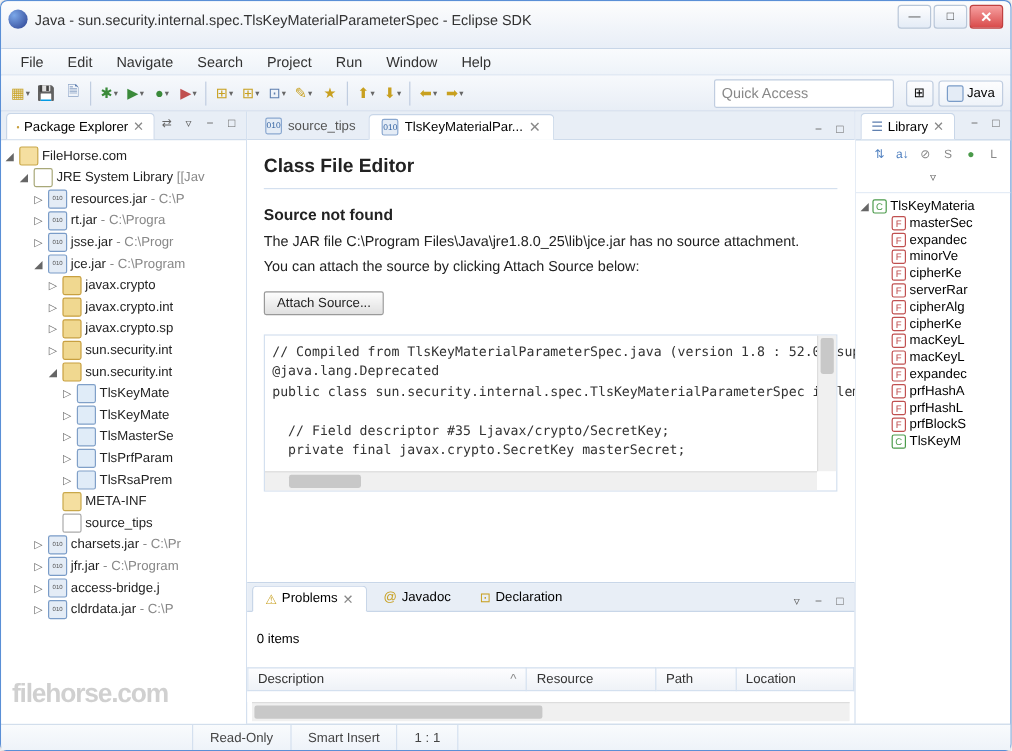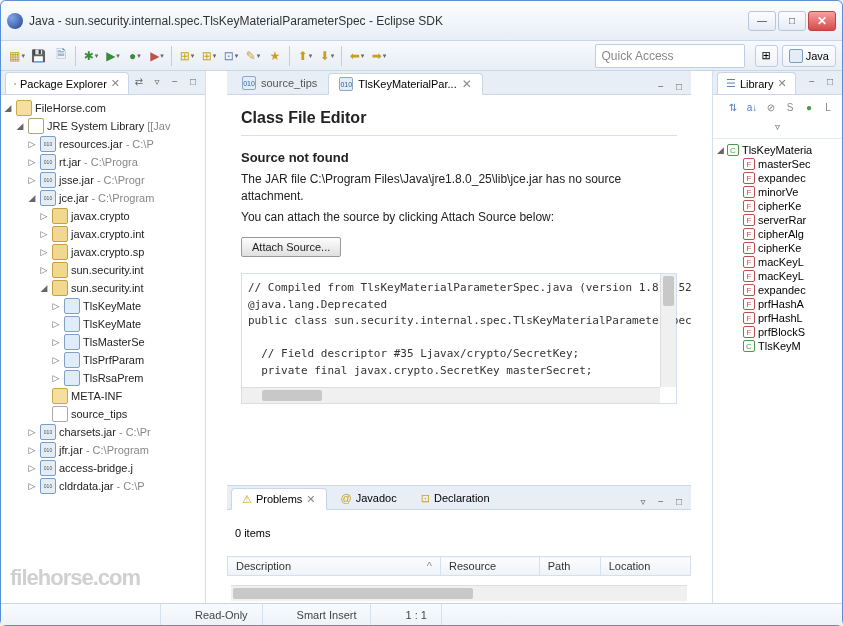--- a/index.html
+++ b/index.html
@@ -1,33 +1,33 @@
 <!DOCTYPE html>
 <html><head>
 <meta charset="utf-8">
 <style>
   * { box-sizing: border-box; }
   body { margin:0; font-family:"Segoe UI",Tahoma,sans-serif; font-size:12px; background:#fff; overflow:hidden; width:843px; height:626px; }
   .window { width:843px; height:626px; border:1px solid #5a8fd6; border-radius:6px; display:flex; flex-direction:column; background:#fff; box-shadow:0 0 4px rgba(0,0,0,.3); }
-  .titlebar { height:40px; background:linear-gradient(#fdfdfd,#e8eef7); display:flex; align-items:center; padding:0 6px; border-bottom:1px solid #c8d6e8; border-radius:6px 6px 0 0; }
+  .titlebar { height:40px; background:linear-gradient(#fdfdfd,#e8eef7); display:flex; align-items:flex-end; padding:16px 6px; border-bottom:1px solid #c8d6e8; border-radius:6px 6px 0 0; }
   .titlebar .eclipse-icon { width:16px; height:16px; border-radius:50%; background:radial-gradient(circle at 30% 30%,#7ba7e8,#2a3f8f); margin-right:6px; }
   .titlebar .title { flex:1; color:#333; }
   .winbtns { display:flex; gap:2px; }
   .winbtn { width:28px; height:20px; border:1px solid #b8c6d8; border-radius:3px; background:linear-gradient(#fdfdfe,#e4ecf6); display:flex; align-items:center; justify-content:center; font-size:10px; color:#444; }
   .winbtn.close { background:linear-gradient(#f7a0a0,#d84a4a); color:#fff; border-color:#c04040; font-weight:bold; font-size:12px; }
   .menubar { height:22px; background:linear-gradient(#f9fbfd,#eef3f9); display:flex; align-items:center; padding:0 8px; gap:4px; border-bottom:1px solid #d4e0ef; }
   .menuitem { padding:2px 8px; color:#333; }
   .toolbar { height:30px; background:linear-gradient(#f7f9fc,#e8eef6); display:flex; align-items:center; padding:0 6px; border-bottom:1px solid #c8d6e8; gap:2px; }
   .tbtn { width:20px; height:20px; border-radius:2px; display:inline-flex; align-items:center; justify-content:center; font-size:12px; }
   .tbtn.drop::after { content:"▾"; font-size:7px; margin-left:1px; color:#666; }
   .sep { width:2px; height:20px; border-left:1px solid #c0cde0; margin:0 2px; }
   .quickaccess { width:150px; height:24px; border:1px solid #c0cde0; background:#fff; color:#888; padding:0 6px; display:flex; align-items:center; border-radius:2px; margin-left:auto; }
   .persp { display:flex; gap:4px; margin-left:8px; }
   .persp-btn { height:22px; padding:0 6px; border:1px solid #c0cde0; background:linear-gradient(#fdfdfe,#eef3f9); border-radius:3px; display:flex; align-items:center; gap:3px; font-size:11px; }
-  .main { flex:1; display:flex; min-height:0;gap:21px; }
+  .main { flex:1; display:flex; min-height:0; }
   
   .leftpane { width:205px; display:flex; flex-direction:column; border-right:1px solid #d4e0ef; min-height:0; }
   .viewtabs { height:24px; background:#e8eef6; display:flex; align-items:flex-end; border-bottom:1px solid #c8d6e8; padding-left:4px; position:relative; }
   .viewtab { height:22px; padding:0 8px; display:flex; align-items:center; gap:4px; background:#fff; border:1px solid #c8d6e8; border-bottom:none; border-radius:4px 4px 0 0; font-size:11px; }
   .viewtabs .actions { position:absolute; right:4px; top:2px; display:flex; gap:2px; font-size:10px; color:#666; }
   .abtn { width:16px; height:16px; display:flex; align-items:center; justify-content:center; }
   .tree { flex:1; overflow:auto; padding:4px 2px; background:#fff; position:relative; }
   .node { display:flex; align-items:center; gap:3px; padding:1px 0; white-space:nowrap; font-size:11px; color:#222; }
   .node .tw { width:10px; text-align:center; color:#666; font-size:9px; }
   .node .ic { width:16px; height:16px; border-radius:2px; display:inline-flex; align-items:center; justify-content:center; font-size:10px; }
@@ -75,38 +75,48 @@
   .otool { width:16px; height:16px; border-radius:3px; display:flex; align-items:center; justify-content:center; font-size:10px; }
   .outline-tree { flex:1; overflow:auto; padding:4px; font-size:11px; }
   .onode { display:flex; align-items:center; gap:3px; padding:1px 0; white-space:nowrap; }
   .onode .m { width:12px; height:12px; border:1px solid; border-radius:2px; font-size:8px; display:flex; align-items:center; justify-content:center; }
   .m-class { border-color:#4a9a4a; color:#4a9a4a; border-radius:50%; }
   .m-field { border-color:#c05050; color:#c05050; }
   .m-ctor { border-color:#4a9a4a; color:#4a9a4a; }
   .hscroll-bottom { height:16px; background:#f0f0f0; border-top:1px solid #ddd; margin:0 4px 2px; position:relative; }
   .hscroll-bottom .thumb { position:absolute; top:2px; bottom:2px; left:2px; width:240px; background:#c8c8c8; border-radius:2px; }
   
-  .statusbar { height:22px; background:linear-gradient(#f9fbfd,#eef3f9); border-top:1px solid #c8d6e8; display:flex; align-items:center; font-size:11px; color:#444;gap:20px; }
+  .statusbar { height:22px; background:linear-gradient(#f9fbfd,#eef3f9); border-top:1px solid #c8d6e8; display:flex; align-items:center; font-size:11px; color:#444; }
   .statusbar .cell { padding:0 14px; border-right:1px solid #d4e0ef; height:100%; display:flex; align-items:center; }
   .watermark { position:absolute; left:10px; bottom:35px; font-size:22px; color:rgba(120,120,120,.35); font-weight:bold; letter-spacing:-1px; font-family:Arial,sans-serif; pointer-events:none; }
 </style>
 </head>
 <body>
 
 <div class="window">
   <div class="titlebar">
     <div class="eclipse-icon"></div>
     <div class="title">Java - sun.security.internal.spec.TlsKeyMaterialParameterSpec - Eclipse SDK</div>
     <div class="winbtns">
       <div class="winbtn">—</div>
       <div class="winbtn">□</div>
       <div class="winbtn close">✕</div>
     </div>
   </div>
 
+  <div class="menubar" id="menubar">
+      <span class="menuitem">File</span>
+      <span class="menuitem">Edit</span>
+      <span class="menuitem">Navigate</span>
+      <span class="menuitem">Search</span>
+      <span class="menuitem">Project</span>
+      <span class="menuitem">Run</span>
+      <span class="menuitem">Window</span>
+      <span class="menuitem">Help</span>
+    </div>
 
   <div class="toolbar">
     <span class="tbtn drop" style="color:#c8a020">▦</span>
     <span class="tbtn" style="color:#6080b0">💾</span>
     <span class="tbtn" style="color:#6080b0">🗎</span>
     <span class="sep"></span>
     <span class="tbtn drop" style="color:#3a8a3a">✱</span>
     <span class="tbtn drop" style="color:#3a8a3a">▶</span>
     <span class="tbtn drop" style="color:#3a8a3a">●</span>
     <span class="tbtn drop" style="color:#c05050">▶</span>

